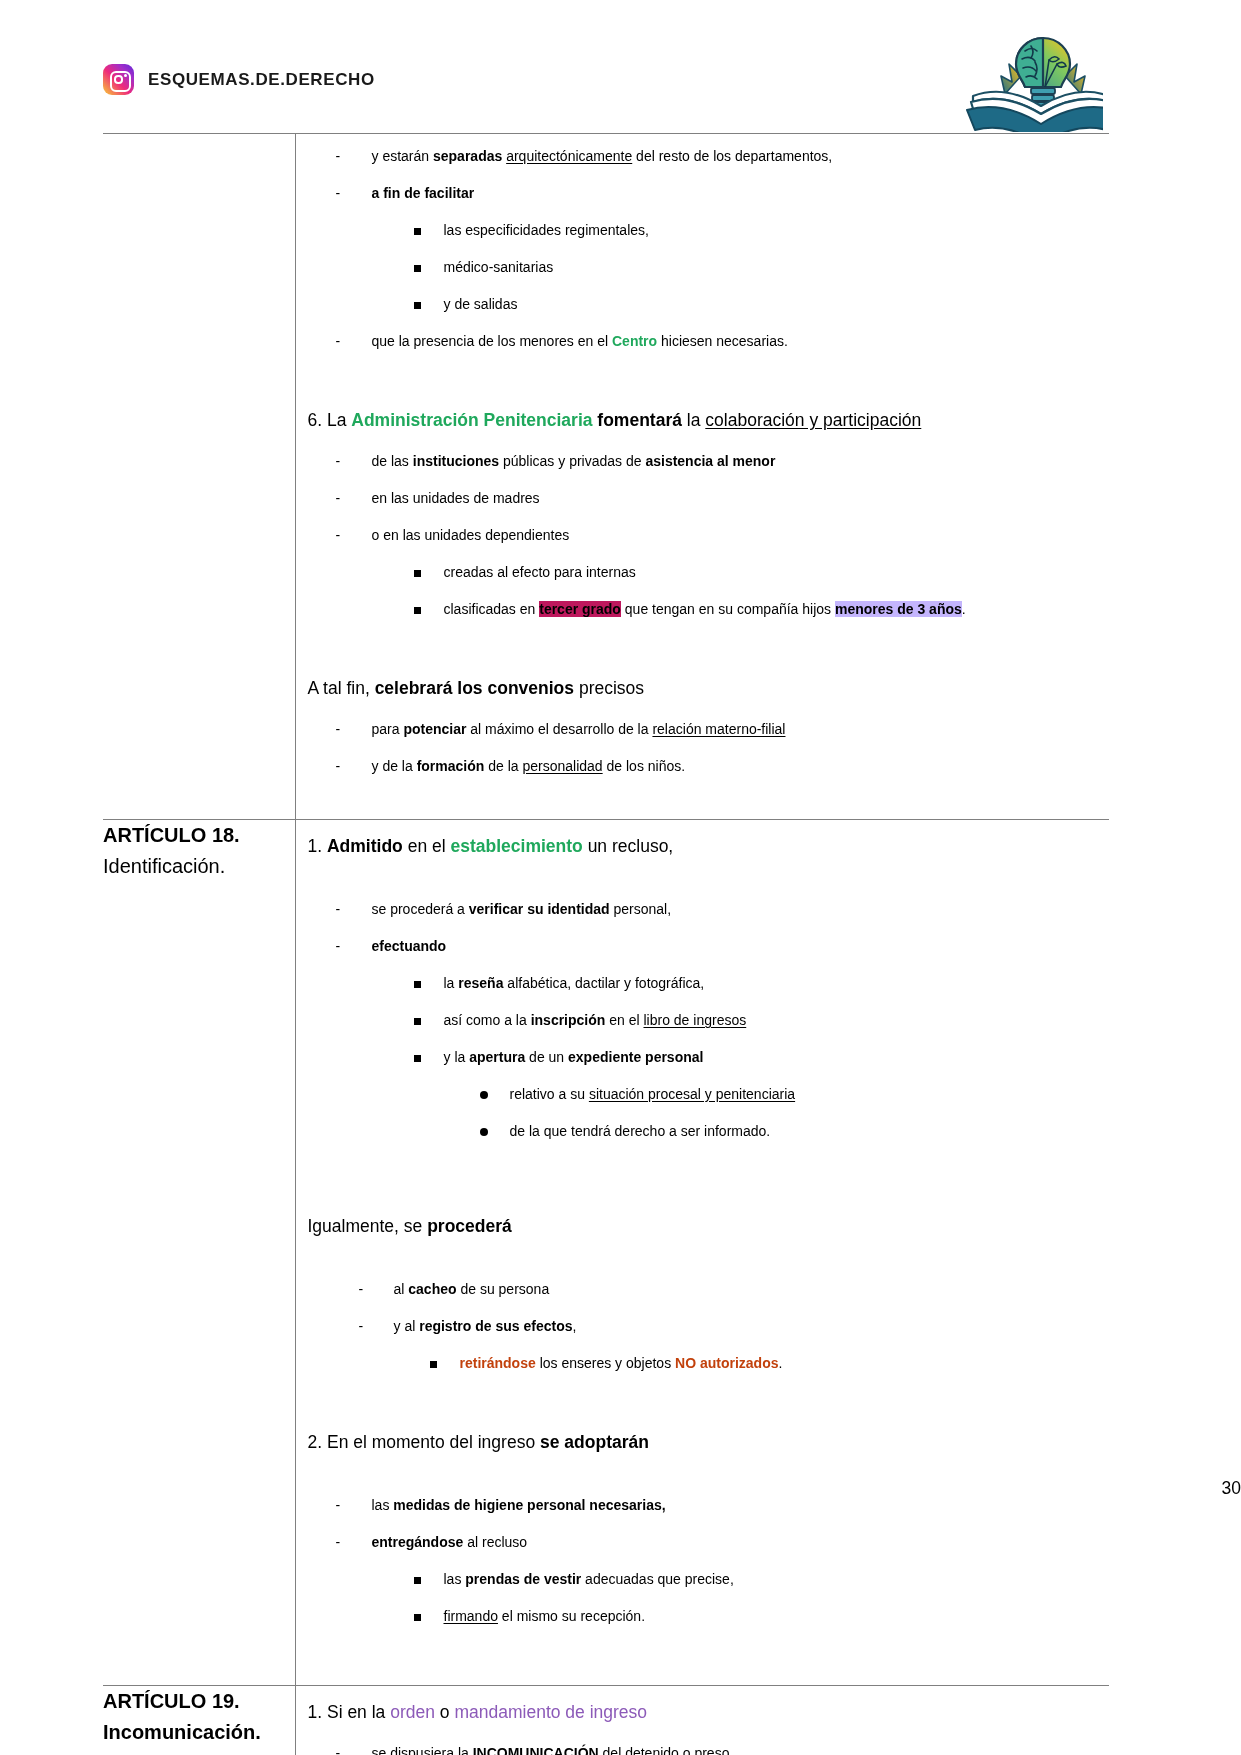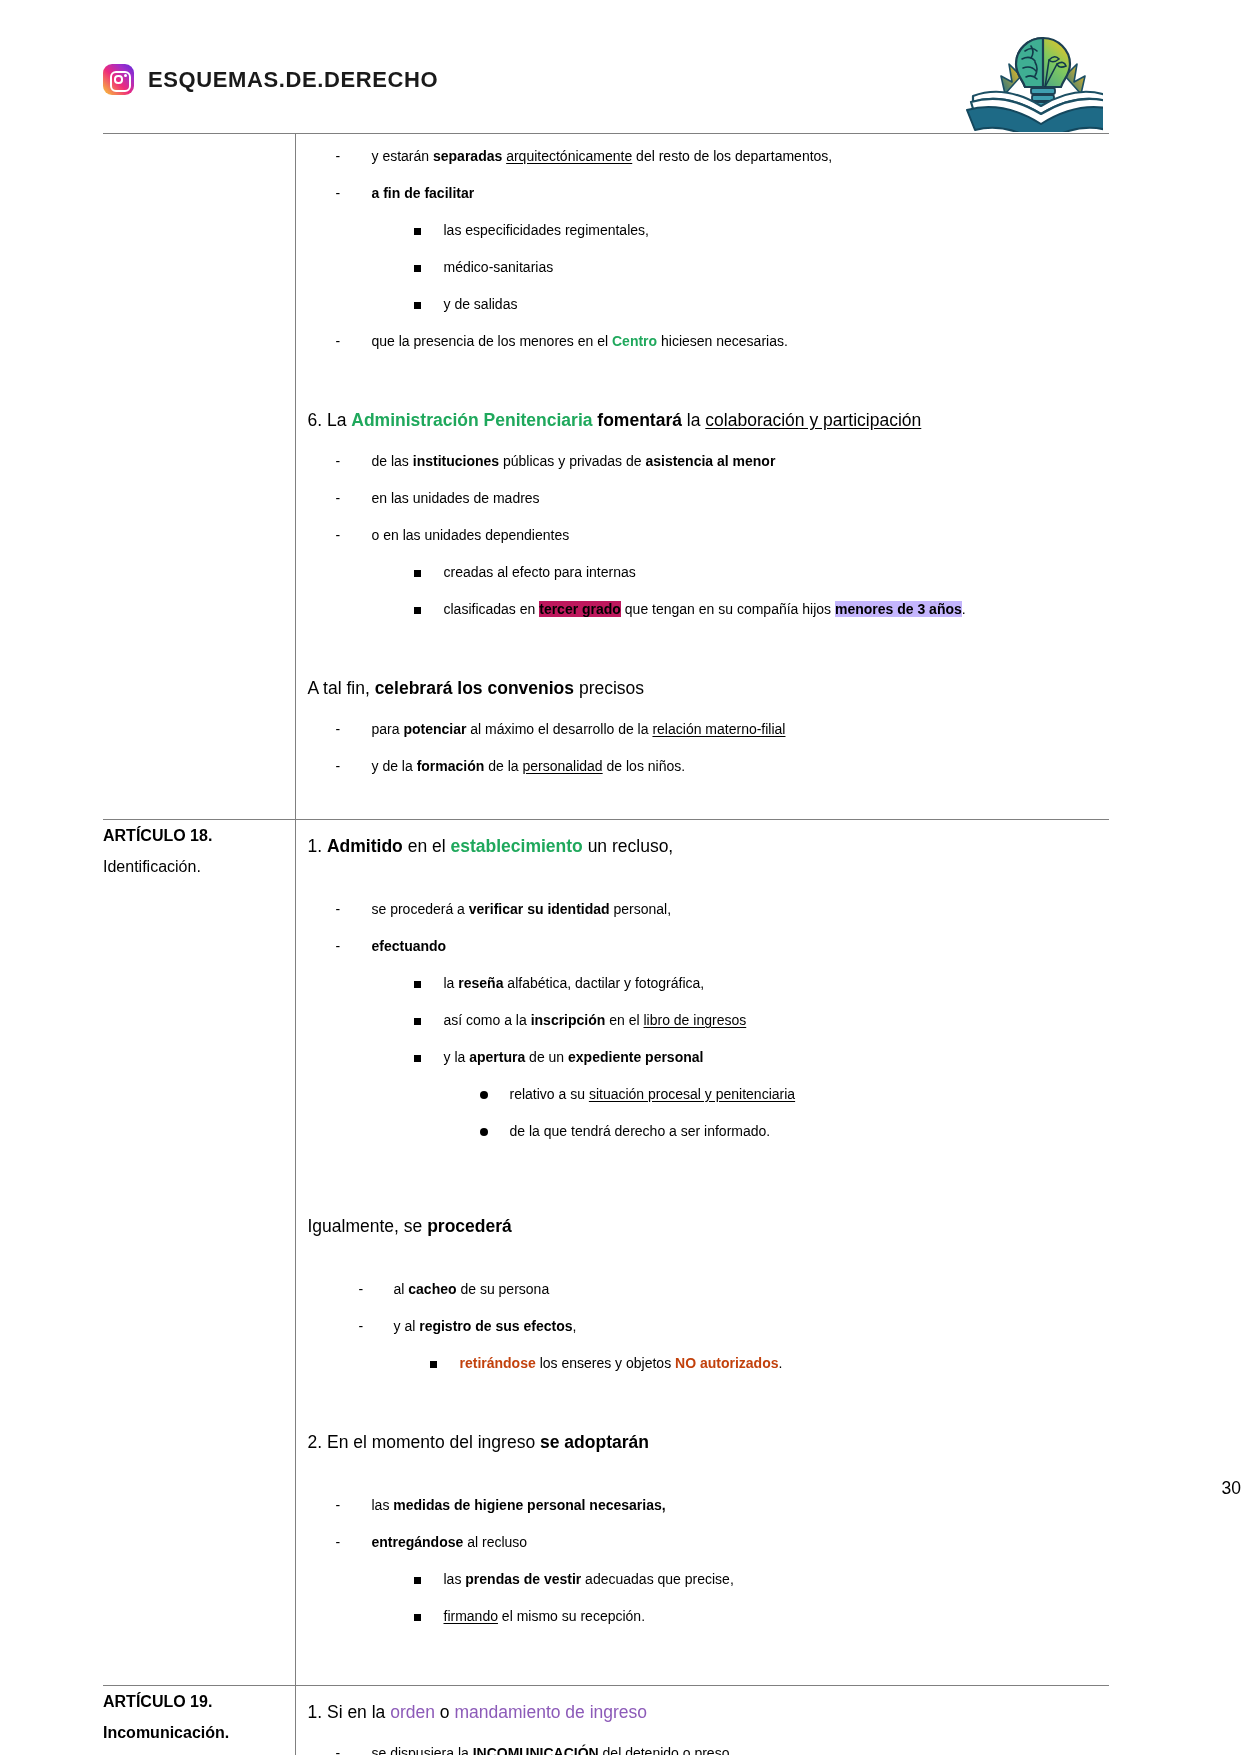--- a/index.html
+++ b/index.html
@@ -56,21 +56,21 @@
     background:#fff; border-radius:50%;
     box-shadow: -7.2px 4.2px 0 0 transparent;
   }
   .ig-lens {
     position:absolute; left:11.4px; top:11.4px;
     width:8.2px; height:8.2px;
     border:2.3px solid #fff;
     border-radius:50%;
   }
   .brand-text {
-    font-size: 22px;
+    font-size: 17px;
     font-weight: 700;
     letter-spacing: 0.6px;
     color: #1a1a1a;
     white-space: nowrap;
   }
   .logo-mark {
     width: 190px; height: 108px;
     position: relative;
     margin-right: 38px;
   }
@@ -94,21 +94,21 @@
   }
   .col-right {
     width: 814px;
     padding: 12px 12px 14px 12px;
   }
   tr.sep > td { border-top: 1.6px solid #808080; }
   .row-first > td { border-top: 1.6px solid #808080; }
   .doc-table tr:last-child > td { border-bottom: 1.6px solid #808080; }
 
   .art-title {
-    font-size: 16px;
+    font-size: 20px;
     line-height: 31px;
     color: #000;
     white-space: nowrap;
   }
 
   
   .body-line {
     font-size: 17.5px;
     line-height: 29px;
     margin: 12px;

